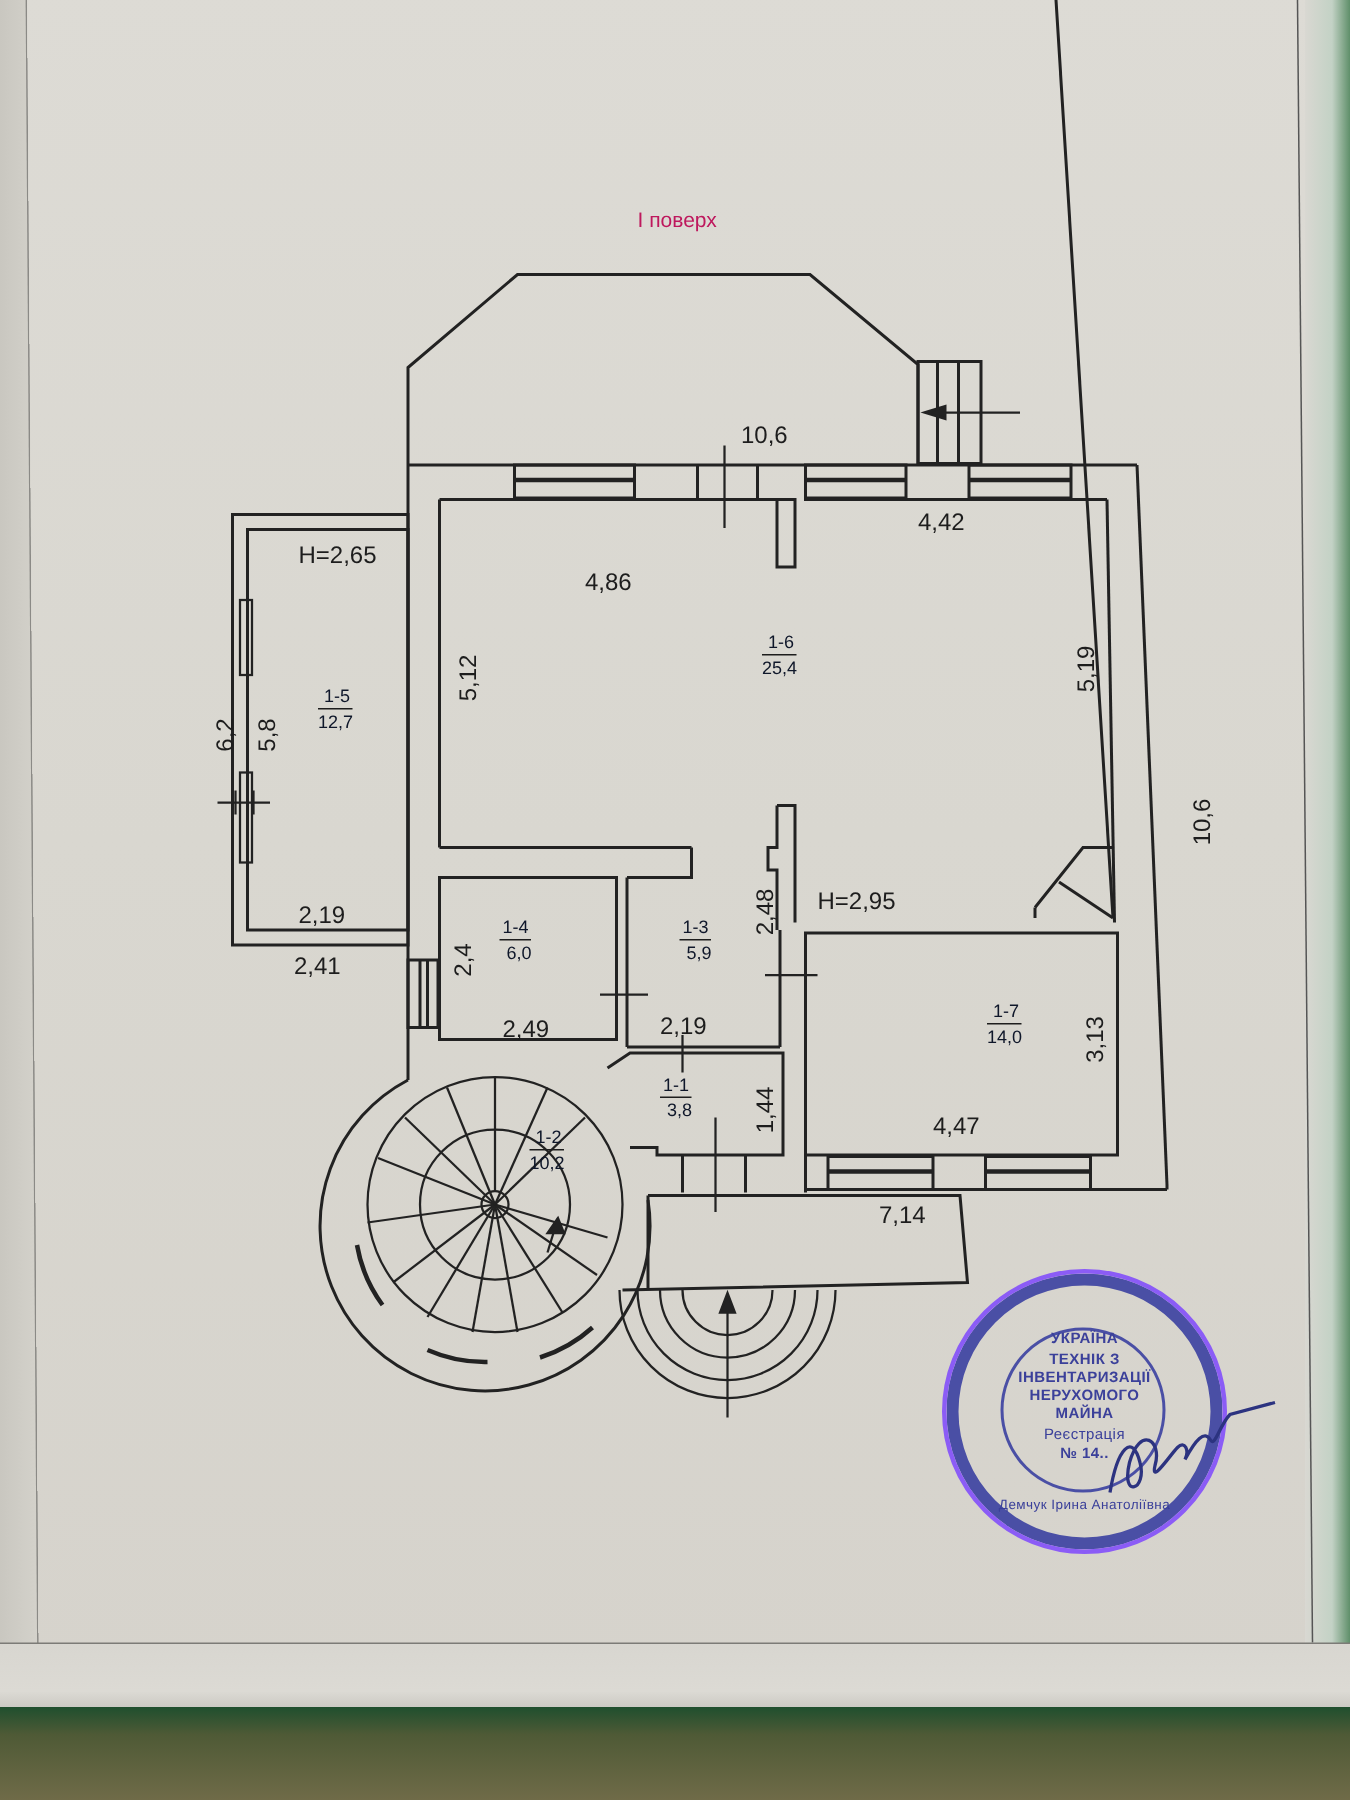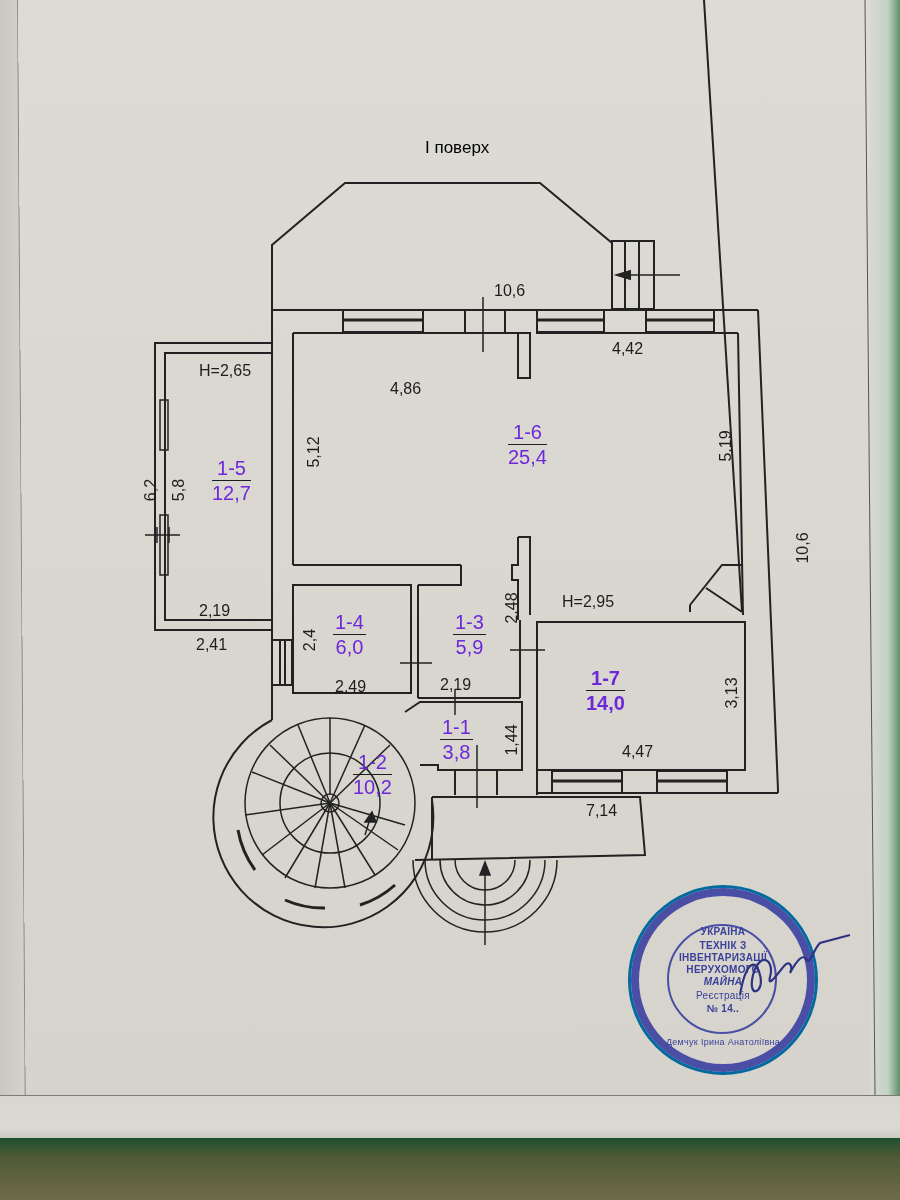--- a/index.html
+++ b/index.html
@@ -31,27 +31,27 @@
     .floor-bg {
       position: absolute; left: 0; top: 1138px; width: 900px; height: 62px;
       background: linear-gradient(180deg, #1f4f2e 0%, #4f5a36 30%, #6f6b48 100%);
     }
     .plan-svg { position: absolute; left: 0; top: 0; }
     .txt {
       position: absolute; color: #1d1d1d; font-size: 16px; line-height: 1;
       white-space: nowrap;
     }
     .txt.v { transform: rotate(-90deg); transform-origin: center; }
-    .room-label { position: absolute; text-align: center; color: #6d28d9; font-size: 20px; line-height: 1.05; }
+    .room-label { position: absolute; text-align: right; color: #0f172a; font-size: 12px; line-height: 1.05; }
     .room-label .num { display: block; border-bottom: 1.5px solid #1d1d1d; padding: 0 2px 1px; }
     .room-label .area { display: block; padding-top: 2px; }
-    .title { position: absolute; left: 425px; top: 138px; font-size: 17px; color: #000000; }
+    .title { position: absolute; left: 425px; top: 138px; font-size: 14px; color: #be185d; }
     .stamp {
-      position: absolute; left: 628px; top: 885px; width: 184px; height: 184px;
-      border-radius: 50%; border: 3px solid #0369a1;
+      position: absolute; left: 628px; top: 846px; width: 184px; height: 184px;
+      border-radius: 50%; border: 3px solid #8b5cf6;
       box-shadow: inset 0 0 0 6px rgba(255,255,255,0), inset 0 0 0 8px #4a4fa5;
       color: #3a3f95;
     }
     .stamp-inner {
       position: absolute; left: 36px; top: 36px; width: 106px; height: 106px;
       border-radius: 50%; border: 2px solid #4a4fa5;
     }
     .stamp-text {
       position: absolute; left: 0; width: 184px; text-align: center;
       font-size: 10px; font-weight: bold; color: #3b409a; line-height: 1.1;
@@ -202,35 +202,35 @@
   <span class="area">12,7</span>
 </div>
 <div class="room-label" style="left:333px;top:612px;">
   <span class="num">1-4</span>
   <span class="area">6,0</span>
 </div>
 <div class="room-label" style="left:453px;top:612px;">
   <span class="num">1-3</span>
   <span class="area">5,9</span>
 </div>
-<div class="room-label" style="left:586px;top:668px;font-weight:bold;">
+<div class="room-label" style="left:658px;top:668px;">
   <span class="num">1-7</span>
   <span class="area">14,0</span>
 </div>
 <div class="room-label" style="left:440px;top:717px;">
   <span class="num">1-1</span>
   <span class="area">3,8</span>
 </div>
 <div class="room-label" style="left:353px;top:752px;">
   <span class="num">1-2</span>
   <span class="area">10,2</span>
 </div>
 
 <div class="txt" style="left:199px;top:363px;">H=2,65</div>
-<div class="txt" style="left:545px;top:594px;margin-left:17px;">H=2,95</div>
+<div class="txt" style="left:545px;top:594px;">H=2,95</div>
 
 <div class="txt" style="left:494px;top:283px;">10,6</div>
 <div class="txt" style="left:390px;top:343px;margin-top:38px;">4,86</div>
 <div class="txt" style="left:612px;top:341px;text-align:right;">4,42</div>
 <div class="txt" style="left:199px;top:603px;">2,19</div>
 <div class="txt" style="left:196px;top:637px;">2,41</div>
 <div class="txt" style="left:335px;top:679px;">2,49</div>
 <div class="txt" style="left:440px;top:677px;">2,19</div>
 <div class="txt" style="left:622px;top:744px;">4,47</div>
 <div class="txt" style="left:586px;top:803px;">7,14</div>
@@ -244,21 +244,21 @@
 <div class="txt v" style="left:496px;top:600px;">2,48</div>
 <div class="txt v" style="left:496px;top:732px;">1,44</div>
 <div class="txt v" style="left:716px;top:685px;">3,13</div>
 
 <div class="stamp">
   <div class="stamp-inner"></div>
   <div class="stamp-text" style="top:38px;">УКРАЇНА</div>
   <div class="stamp-text" style="top:52px;">ТЕХНІК З</div>
   <div class="stamp-text" style="top:64px;">ІНВЕНТАРИЗАЦІЇ</div>
   <div class="stamp-text" style="top:76px;">НЕРУХОМОГО</div>
-  <div class="stamp-text" style="top:88px;font-style:italic;">МАЙНА</div>
+  <div class="stamp-text" style="top:88px;">МАЙНА</div>
   <div class="stamp-text" style="top:102px;font-weight:normal;">Реєстрація</div>
   <div class="stamp-text" style="top:115px;">№ 14..</div>
   <div class="stamp-text" style="top:150px;font-size:9px;font-weight:normal;">Демчук Ірина Анатоліївна</div>
 </div>
 
 <svg class="signature" width="120" height="90" viewBox="0 0 120 90">
   <path d="M5,80 C10,50 20,40 25,60 C30,78 12,85 18,60 C25,35 40,45 35,62 C32,75 45,55 50,50 C55,45 58,52 55,58 C62,45 68,38 72,45 C75,50 78,35 85,28 L115,20" fill="none" stroke="#2c3380" stroke-width="2.2"></path>
 </svg>
 
 <div class="paper-stack"></div>

